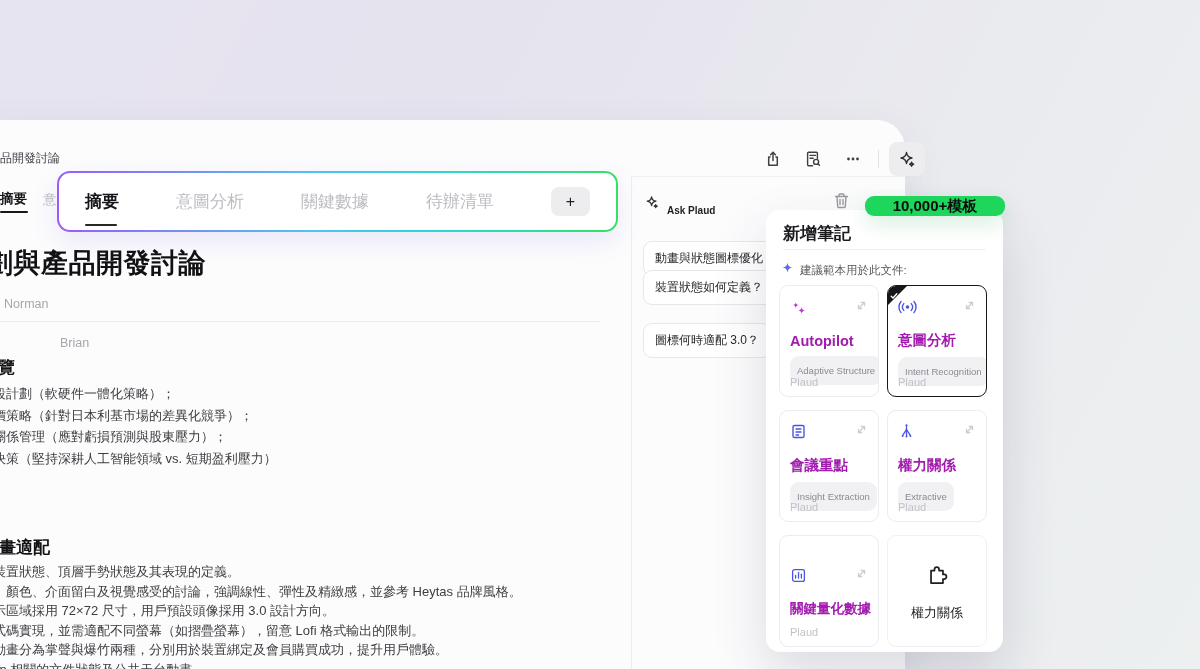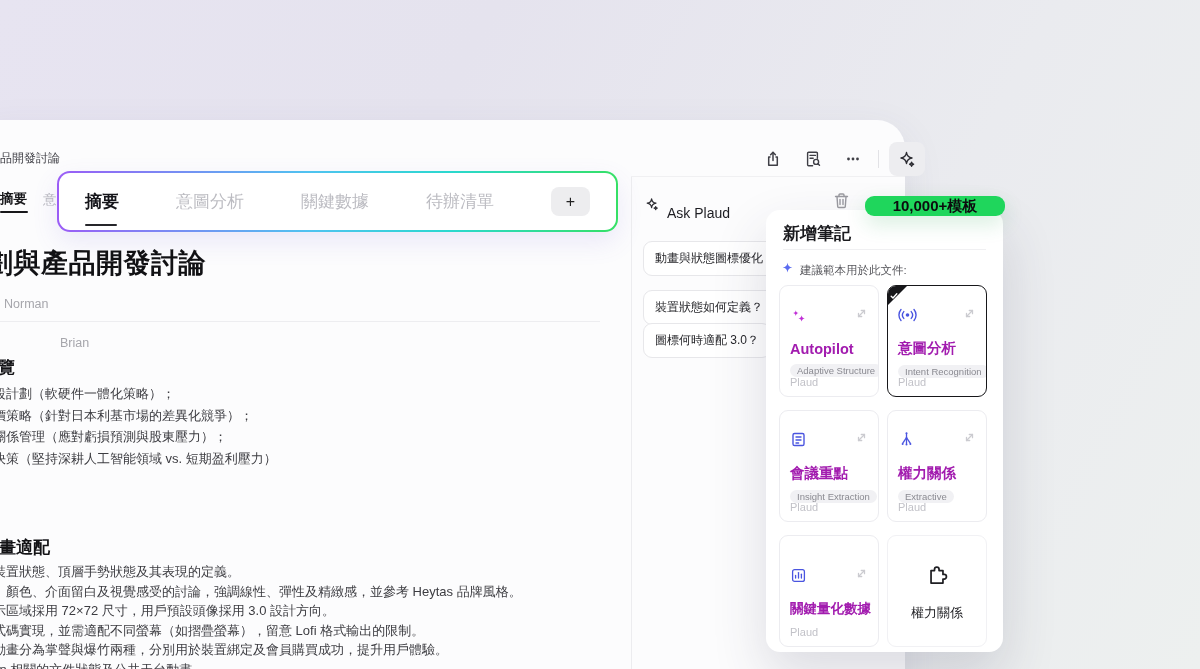--- a/index.html
+++ b/index.html
@@ -53,27 +53,27 @@
   .sec-h1 { left:-2px; top:356px; font-size:17px; font-weight:700; color:#131316; }
   .sec-h2 { left:-1px; top:536px; font-size:17px; font-weight:700; color:#131316; }
   .body-lines { color:#3c3c41; font-size:13px; white-space:nowrap; }
   .s1 { left:-7px; top:383px; line-height:21.5px; }
   .s2 { left:-7px; top:562px; line-height:19.6px; }
 
   
   .v-divider { left:631px; top:176px; width:1px; height:493px; background:#ececef; }
   .h-divider { left:631px; top:176px; width:274px; height:1px; background:#f0f0f2; }
   .ask-head { left:644px; top:191px; display:flex; align-items:center; gap:7px; }
-  .ask-label { font-size:14px; font-weight:400; color:#1d1d22;margin-top:14px; }
+  .ask-label { font-size:10px; font-weight:700; color:#1d1d22;margin-top:14px; }
   .chip {
     left:643px; background:#fff; border:1px solid #e7e7ea; border-radius:9px;
     padding:8px 11px; font-size:12px; color:#26262a; white-space:nowrap; cursor:pointer;
     font-family:inherit; display:inline-block;
   }
-  .chip1 { top:241px; } .chip2 { top:290px; } .chip3 { top:323px; }
+  .chip1 { top:241px; } .chip2 { top:270px; } .chip3 { top:323px; }
   .trash-btn { left:830px; top:191px; width:22px; height:22px; background:none; border:none; cursor:pointer; }
 
   
   .badge {
     left:865px; top:196px; width:140px; height:20px; background:#1fd65c; border-radius:9px;
     display:flex; align-items:center; justify-content:center; font-size:15px; font-weight:700; color:#0c0c0e;
     box-shadow:0 8px 20px rgba(40,160,80,.18); z-index:6;
   }
 
   
@@ -88,21 +88,21 @@
   .cards { position:absolute; left:13px; top:75px; width:211px; display:grid; grid-template-columns:100px 100px; grid-auto-rows:112px; column-gap:8px; row-gap:13px; }
   .card {
     position:relative; background:#fff; border:1px solid #ececf0; border-radius:9px;
     padding:10px 10px 8px; cursor:pointer; overflow:hidden; text-align:left; font-family:inherit;
   }
   .card.selected { border:1.5px solid #17171a; }
   .corner { position:absolute; left:0; top:0; width:0; height:0; border-top:19px solid #17171a; border-right:19px solid transparent; }
   .corner-check { position:absolute; left:2px; top:2px; }
   .card-iconrow { display:flex; justify-content:space-between; align-items:flex-start; }
   .card-title { margin-top:13px; font-size:14.5px; font-weight:600; color:#a21caf; white-space:nowrap; }
-  .card-tag { margin-top:7px; display:inline-block; background:#f1f1f4; color:#8a8a91; font-size:9.5px; padding:1px 7px; border-radius:9px; white-space:nowrap; }
+  .card-tag { margin-top:7px; display:inline-block; background:#f1f1f4; color:#8a8a91; font-size:9.5px; padding:9px 7px; border-radius:9px; white-space:nowrap; }
   .card-footer { position:absolute; left:10px; bottom:8px; font-size:11px; color:#c2c2c8; }
   .card.more { display:flex; flex-direction:column; align-items:center; justify-content:center; gap:12px; border:1px solid #f1f1f4; }
   .more-label { font-size:13px; color:#222226; }
   .expand { opacity:.9; }
 </style>
 </head>
 <body>
 
 <div class="abs window"></div>
 

